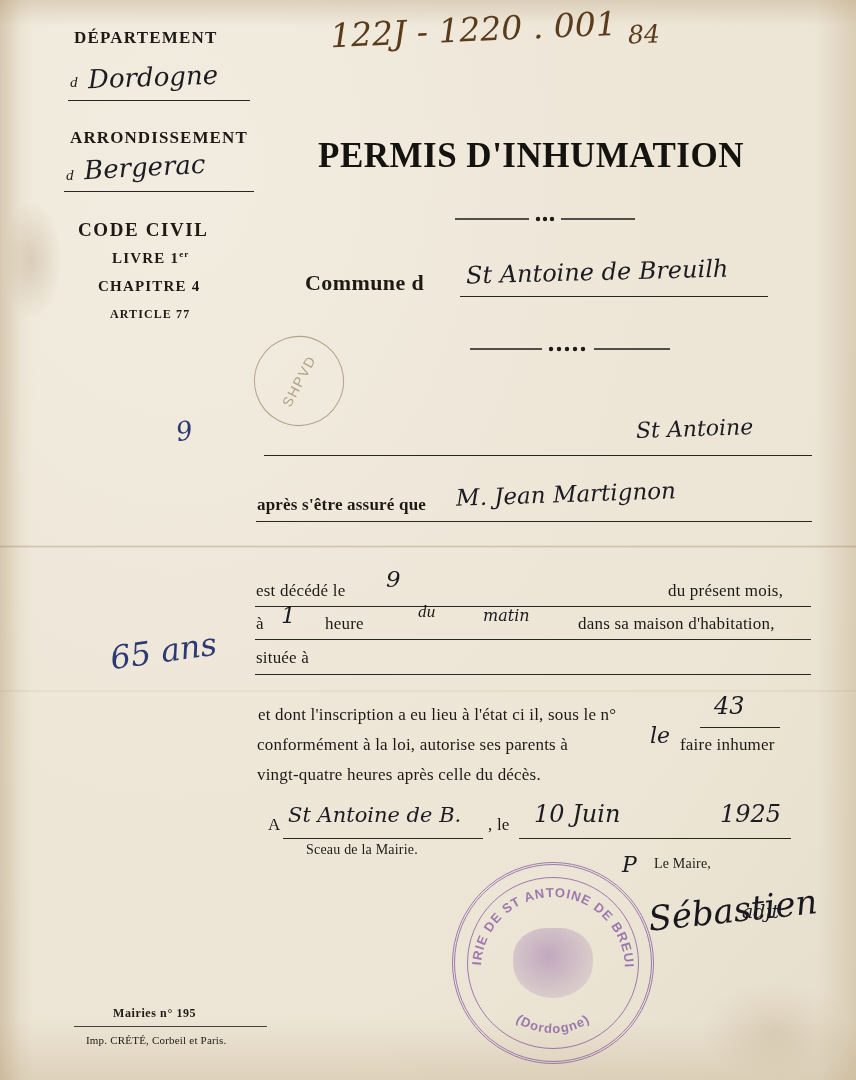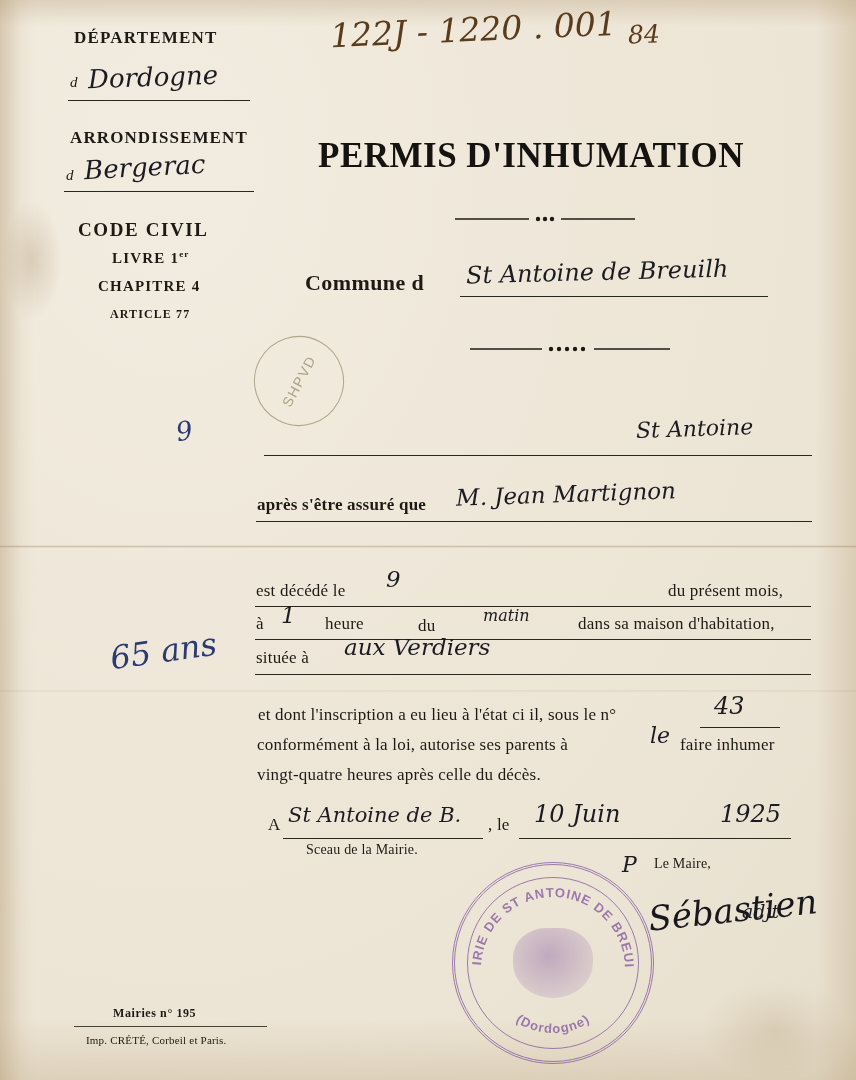--- a/index.html
+++ b/index.html
@@ -205,21 +205,21 @@
   #l2-rule { left: 256px; top: 521px; width: 556px; }
 
   #l3-a { left: 256px; top: 581px; font-size: 17px; }
   #l3-v1 { left: 386px; top: 566px; font-size: 23px; }
   #l3-b { left: 668px; top: 581px; font-size: 17px; }
   #l3-rule { left: 255px; top: 606px; width: 556px; }
 
   #l4-a { left: 256px; top: 614px; font-size: 17px; }
   #l4-v1 { left: 281px; top: 602px; font-size: 23px; }
   #l4-b { left: 325px; top: 614px; font-size: 17px; }
-  #l4-c { left: 418px; top: 616px; font-size: 17px; }
+  #l4-c { left: 418px; top: 602px; font-size: 17px; font-style: italic; }
   #l4-v2 { left: 483px; top: 606px; font-size: 16px; }
   #l4-d { left: 578px; top: 614px; font-size: 17px; }
   #l4-rule { left: 255px; top: 639px; width: 556px; }
 
   #l5-a { left: 256px; top: 648px; font-size: 17px; }
   #l5-v1 { left: 344px; top: 634px; font-size: 23px; }
   #l5-rule { left: 255px; top: 674px; width: 556px; }
 
   #l6-a { left: 258px; top: 705px; font-size: 17px; }
   #l6-v1 { left: 714px; top: 692px; font-size: 24px; }
@@ -415,21 +415,20 @@
 
   <div class="print" id="l4-a">à</div>
   <div class="hand" id="l4-v1">1</div>
   <div class="print" id="l4-b">heure</div>
   <div class="print" id="l4-c">du</div>
   <div class="hand" id="l4-v2">matin</div>
   <div class="print" id="l4-d">dans sa maison d'habitation,</div>
   <div class="rule" id="l4-rule"></div>
 
   <div class="print" id="l5-a">située à</div>
-  <div class="hand" id="l5-v1">aux Verdiers</div>
   <div class="rule" id="l5-rule"></div>
 
   <div class="hand hand-blue" id="age-note">65 ans</div>
 
   <div class="print" id="l6-a">et dont l'inscription a eu lieu à l'état ci il, sous le n°</div>
   <div class="hand" id="l6-v1">43</div>
   <div class="rule" id="l6-rule"></div>
 
   <div class="print" id="l7-a">conformément à la loi, autorise ses parents à</div>
   <div class="hand" id="l7-v1">le</div>

